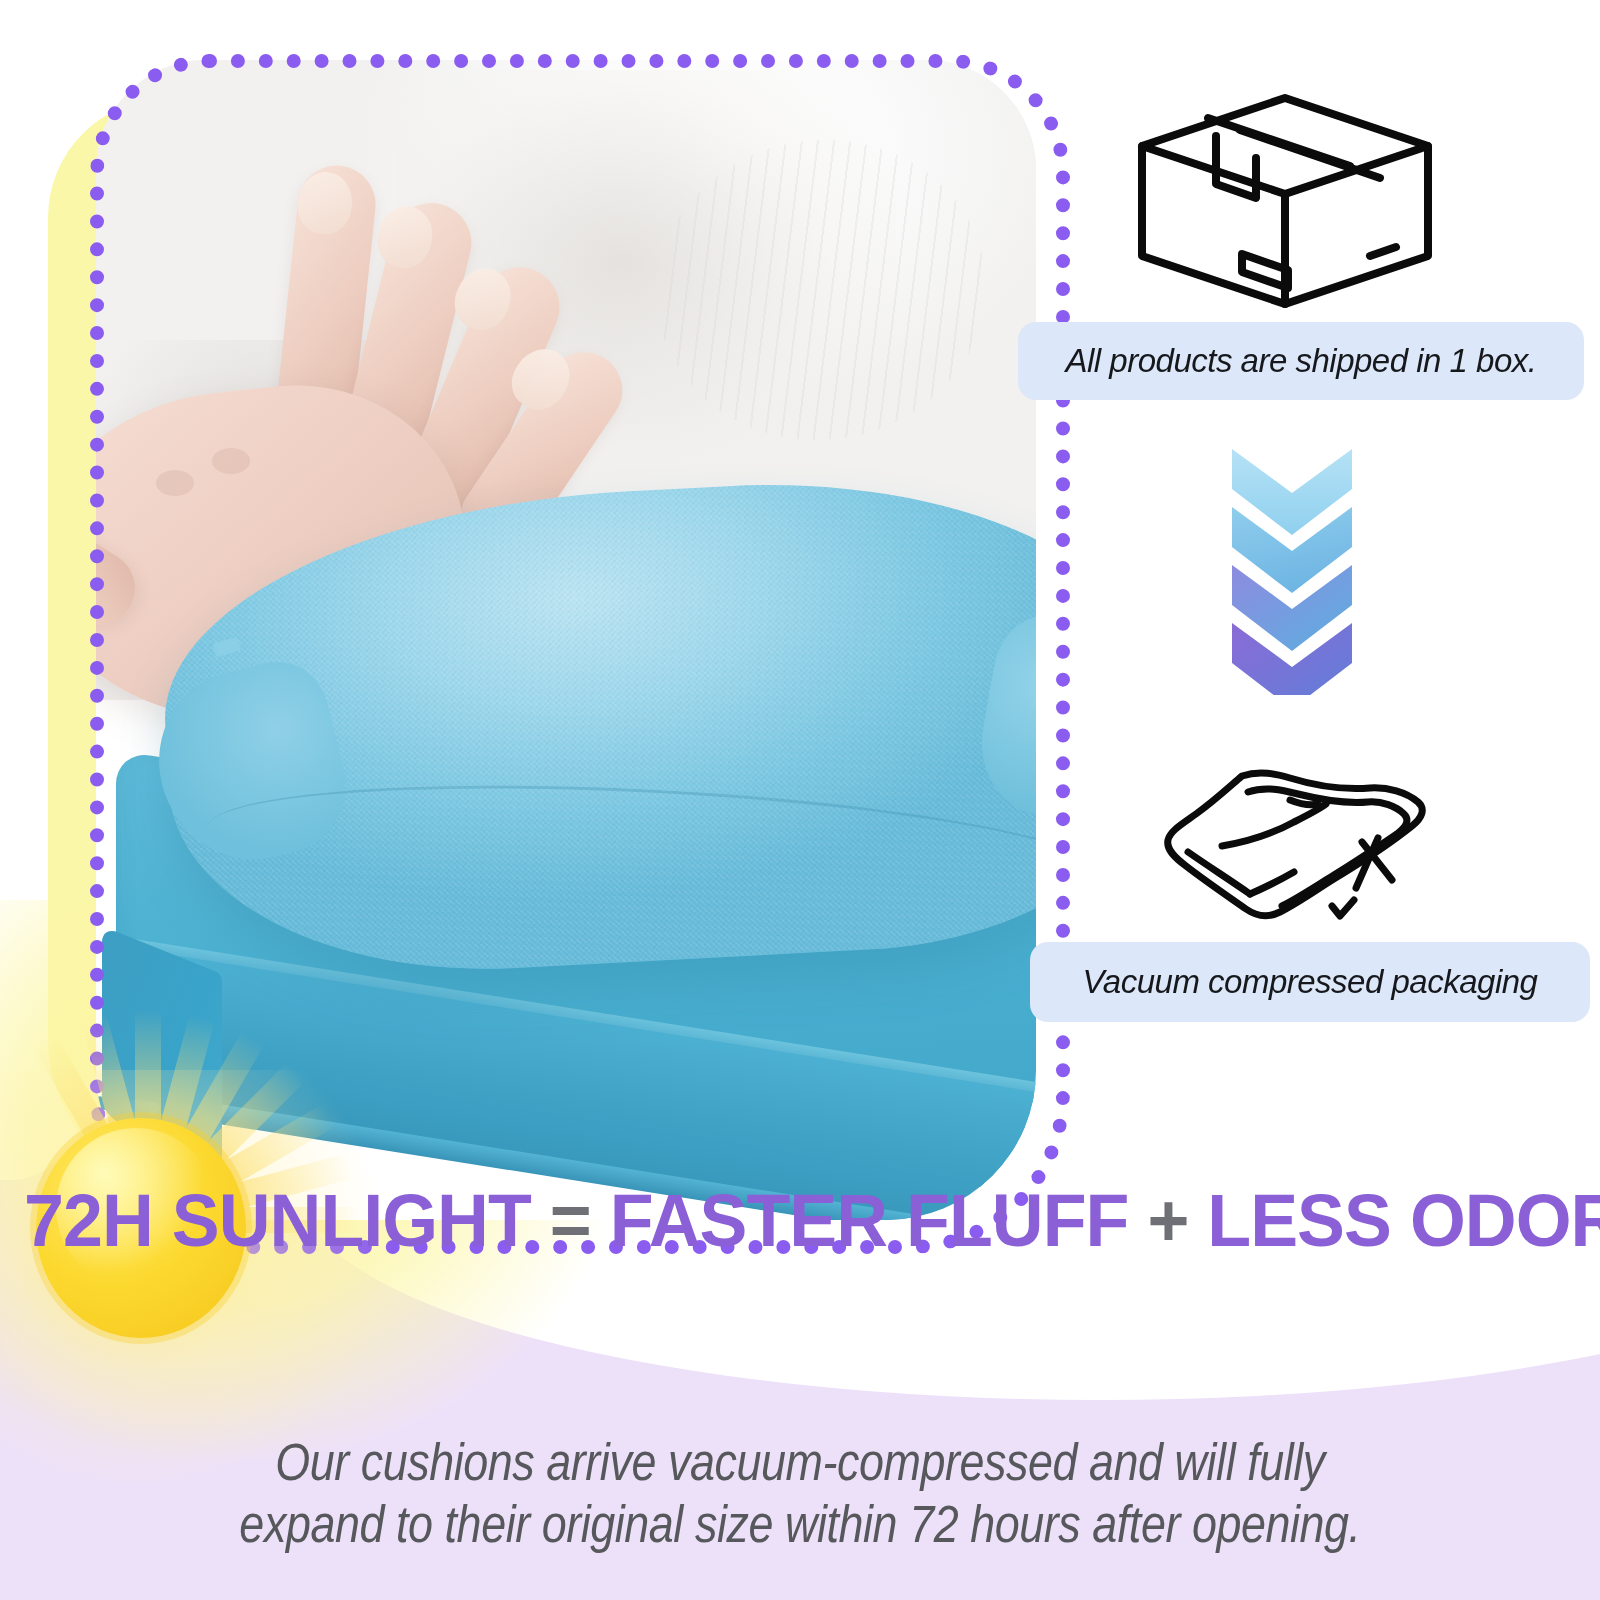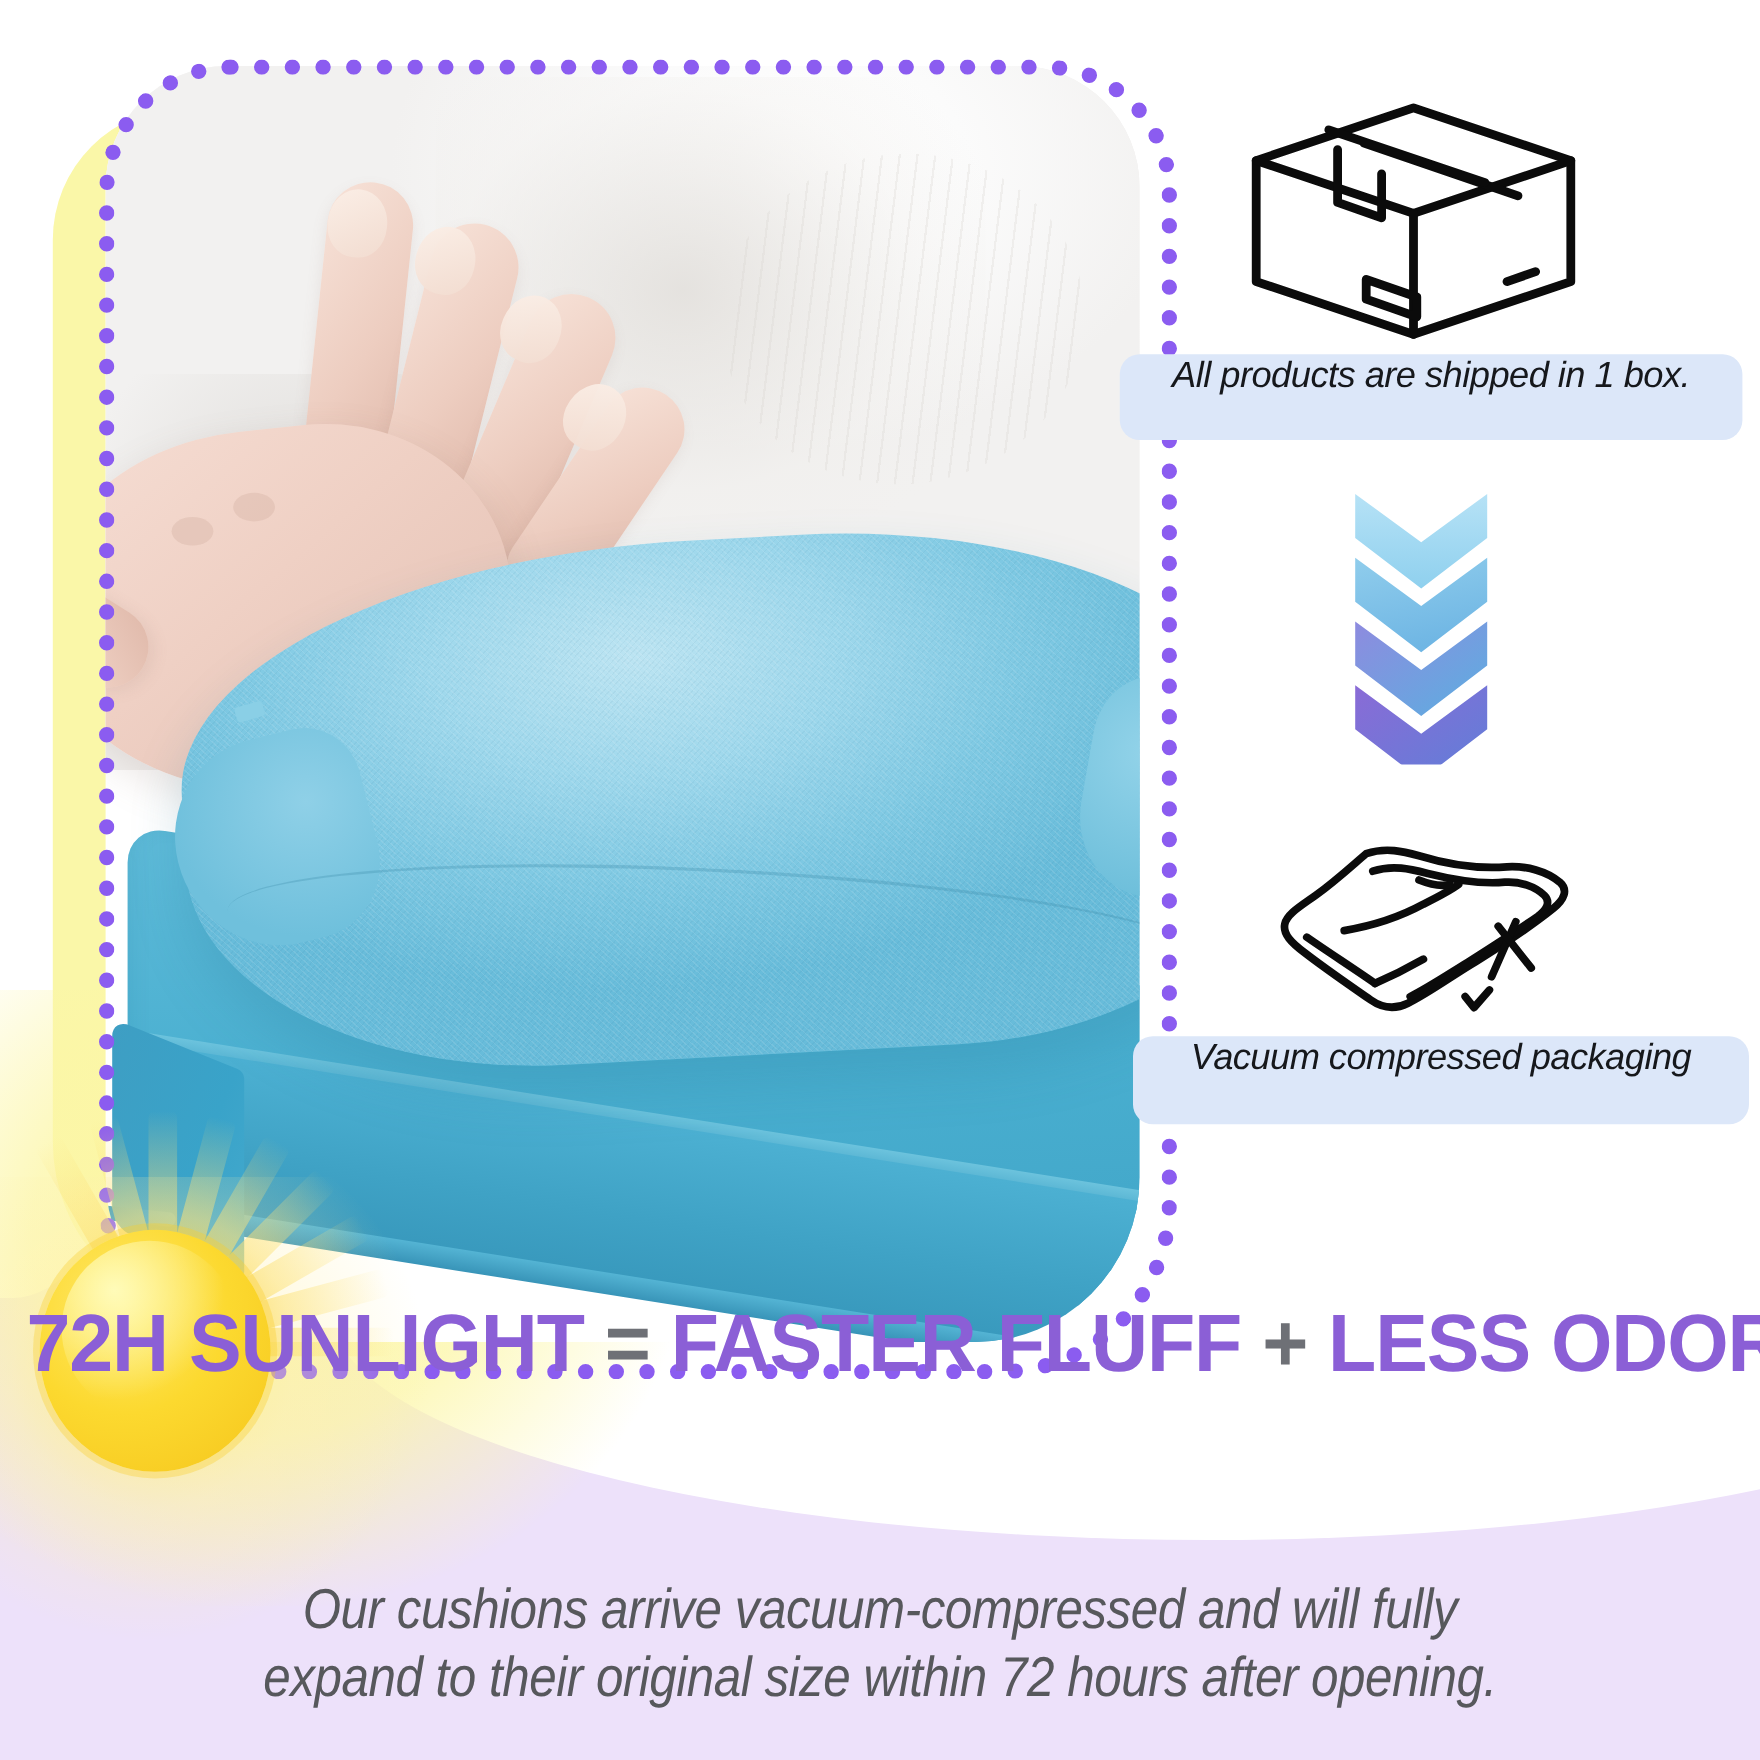--- a/index.html
+++ b/index.html
@@ -198,21 +198,21 @@
   
   .right-col{position:absolute;left:1000px;top:0;width:600px;height:1120px;}
   .box-icon{position:absolute;left:130px;top:88px;width:310px;height:225px;}
   .bag-icon{position:absolute;left:130px;top:730px;width:300px;height:195px;}
   .chev-stack{position:absolute;left:212px;top:445px;width:160px;height:250px;}
 
   .callout{
     position:absolute;
     background:#DCE7F9;
     border-radius:18px;
-    display:flex;justify-content:center;
+    display:flex;align-items:center;justify-content:center;
     font-style:italic;
     color:#16181C;
     letter-spacing:-0.5px;
   }
   .callout-1{left:18px;top:322px;width:566px;height:78px;font-size:33px;}
   .callout-2{left:30px;top:942px;width:560px;height:80px;font-size:33px;}
 
   
   .sun-wrap{position:absolute;left:-70px;top:1070px;width:470px;height:430px;}
   .sun-glow{

